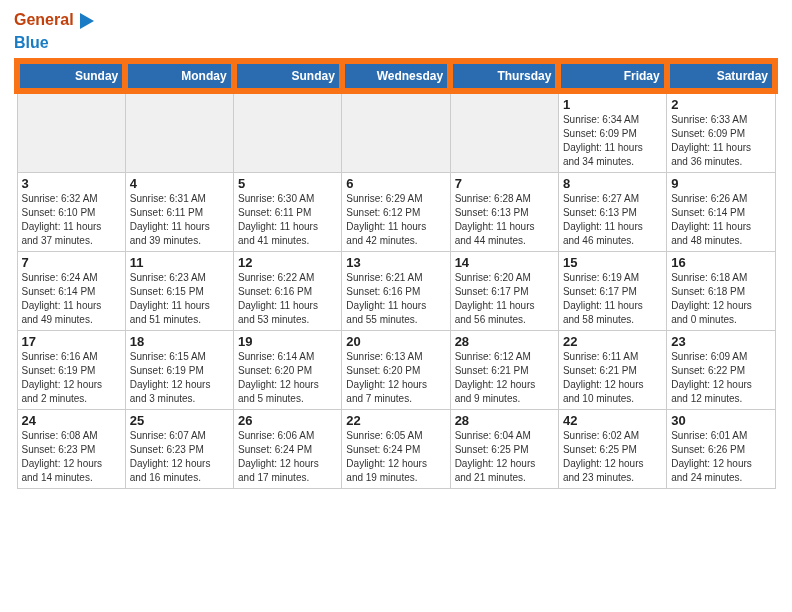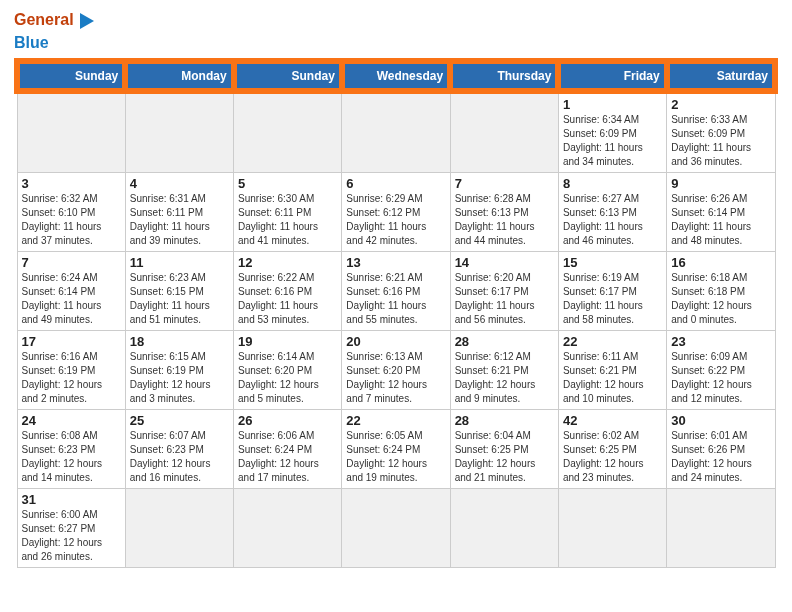--- a/index.html
+++ b/index.html
@@ -244,32 +244,20 @@
           </td>
           <td>
             <span class="day-number">42</span>
             <div class="day-info">Sunrise: 6:02 AM<br>Sunset: 6:25 PM<br>Daylight: 12 hours<br>and 23 minutes.</div>
           </td>
           <td>
             <span class="day-number">30</span>
             <div class="day-info">Sunrise: 6:01 AM<br>Sunset: 6:26 PM<br>Daylight: 12 hours<br>and 24 minutes.</div>
           </td>
         </tr>
-        <tr class="last-row">
-          <td>
-            <span class="day-number">31</span>
-            <div class="day-info">Sunrise: 6:00 AM<br>Sunset: 6:27 PM<br>Daylight: 12 hours<br>and 26 minutes.</div>
-          </td>
-          <td class="empty"></td>
-          <td class="empty"></td>
-          <td class="empty"></td>
-          <td class="empty"></td>
-          <td class="empty"></td>
-          <td class="empty"></td>
-        </tr>
       </tbody>
   </table>
 </div>
 
 <style>
   .logo {
     display: flex;
     flex-direction: column;
     align-items: flex-start;
     line-height: 1.2;

